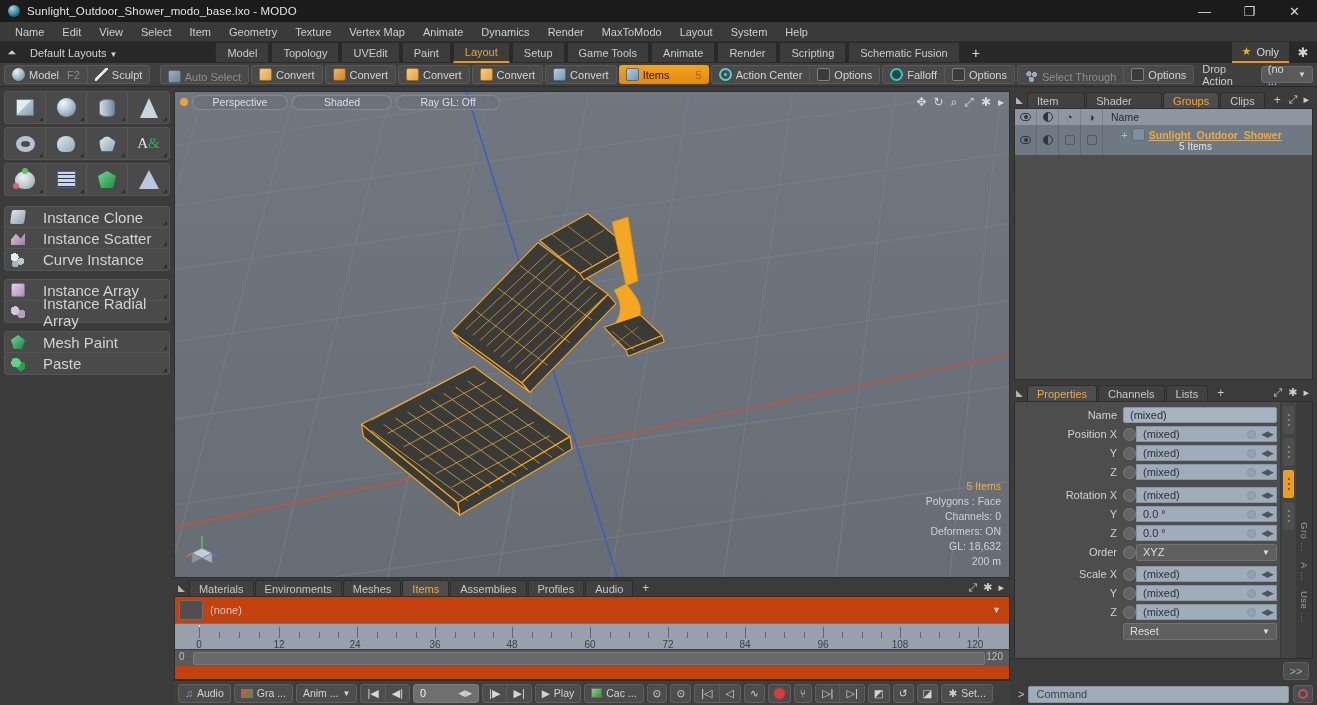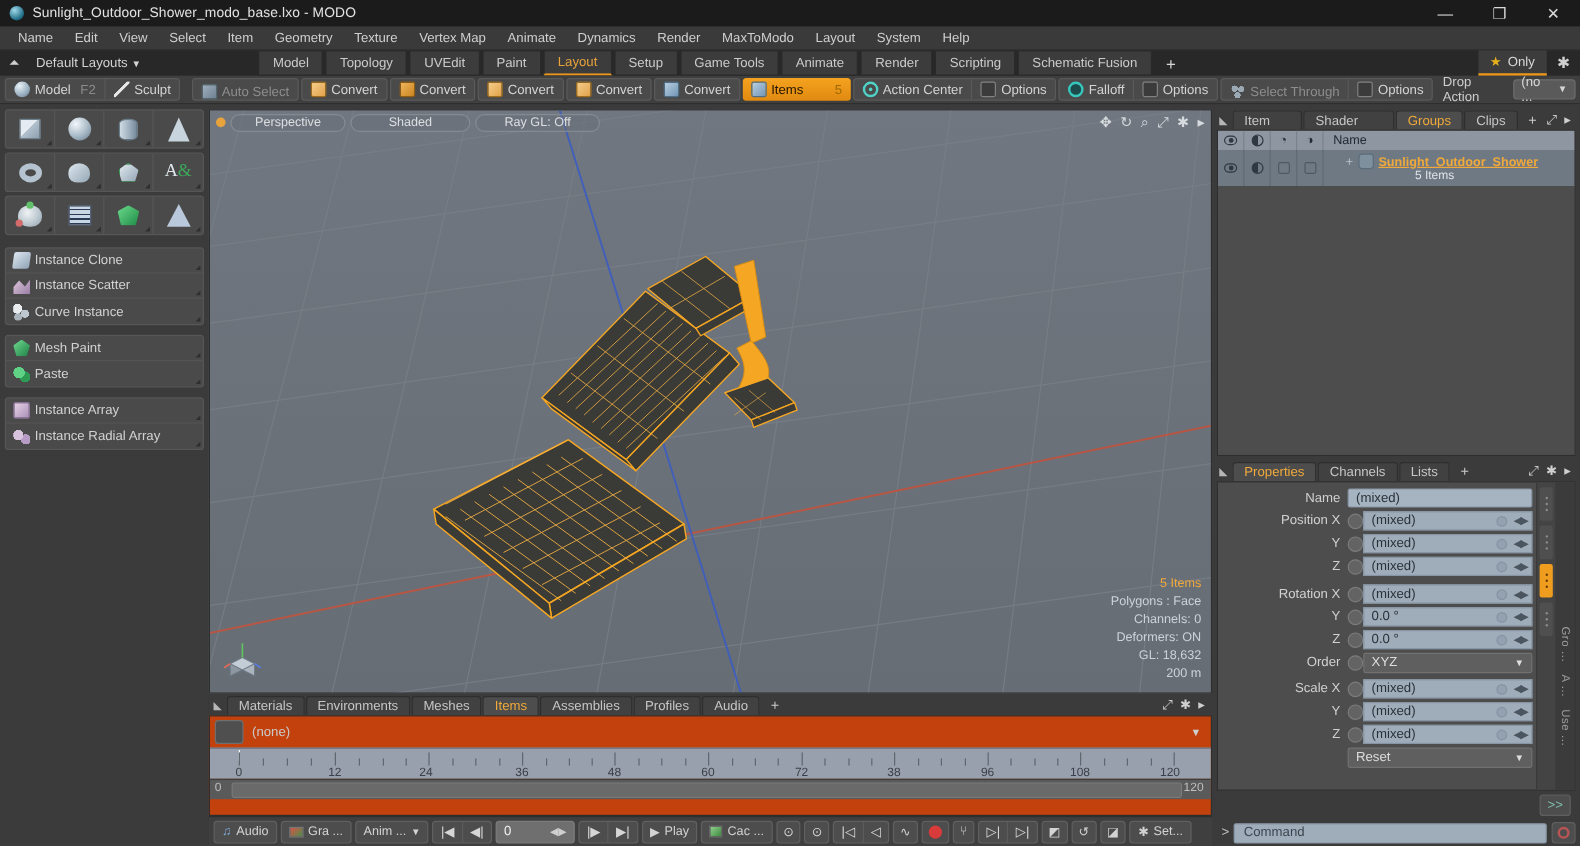--- a/index.html
+++ b/index.html
@@ -117,22 +117,22 @@
   .sh.mesh { width:19px;height:17px;background:
              repeating-linear-gradient(0deg,#2b3a55 0 1px,#c9d6e4 1px 4px),
              repeating-linear-gradient(90deg,#2b3a55 0 1px,transparent 1px 4px);
              border:1px solid #55637a; }
   .sh.gem { width:18px;height:17px;background:linear-gradient(135deg,#6ddc8d,#1e8b46);
             clip-path: polygon(50% 0,100% 30%,84% 100%,16% 100%,0 30%); }
   .sh.pyr { width:0;height:0;border-left:10px solid transparent;border-right:10px solid transparent;
             border-bottom:19px solid #b9c8da; }
 
   .tool-list { background: #4a4a4a; border: 1px solid #565656; border-radius: 3px; margin-bottom: 8px; }
-  .tool-row { height: 21px; display: flex; align-items: center; gap: 4px; padding: 0 6px;
-              border-bottom: 1px solid #545454; position: relative; font-size: 11px; color: #d2d2d2; }
+  .tool-row { height: 21px; display: flex; align-items: center; gap: 18px; padding: 0 6px;
+              border-bottom: 1px solid #545454; position: relative; font-size: 15px; color: #d2d2d2; }
   .tool-row:last-child { border-bottom: none; }
   .tool-row:after { content:""; position:absolute; right:2px; bottom:2px; width:0;height:0;
                     border-left:4px solid transparent; border-bottom:4px solid #2e2e2e; }
   .tico { width:14px;height:14px;flex:0 0 14px; }
   .tico.ic { background:linear-gradient(135deg,#dde6ee,#8fa3b6); border-radius:2px; transform:skewX(-8deg); }
   .tico.is { background:linear-gradient(135deg,#e3cbdd,#9a7fa6); clip-path:polygon(0 60%,35% 20%,70% 55%,100% 15%,100% 100%,0 100%); }
   .tico.ci { background: radial-gradient(circle at 25% 30%,#e8ecef 28%,transparent 29%),
                          radial-gradient(circle at 70% 60%,#c0c8cf 26%,transparent 27%),
                          radial-gradient(circle at 30% 80%,#aab3bb 22%,transparent 23%); }
   .tico.ia { background:linear-gradient(135deg,#e8d4e8,#a98fb8); border:1px solid #8a7298; border-radius:2px; }
@@ -486,37 +486,37 @@
           <span>Instance Scatter</span>
         </div>
         <div class="tool-row">
           <span class="tico ci"></span>
           <span>Curve Instance</span>
         </div>
       </div>
 
       <div class="tool-list">
         <div class="tool-row">
+          <span class="tico ia"></span>
+          <span>Instance Array</span>
+        </div>
+        <div class="tool-row">
+          <span class="tico ira"></span>
+          <span>Instance Radial Array</span>
+        </div>
+      </div>
+
+      <div class="tool-list">
+        <div class="tool-row">
           <span class="tico mp"></span>
           <span>Mesh Paint</span>
         </div>
         <div class="tool-row">
           <span class="tico pa"></span>
           <span>Paste</span>
-        </div>
-      </div>
-
-      <div class="tool-list">
-        <div class="tool-row">
-          <span class="tico ia"></span>
-          <span>Instance Array</span>
-        </div>
-        <div class="tool-row">
-          <span class="tico ira"></span>
-          <span>Instance Radial Array</span>
         </div>
       </div>
     </div>
 
     <div class="centercol">
 
       <div class="vp-wrap">
         <div class="vp-svgholder">
           <svg width="100%" height="100%" viewBox="0 0 832 470" preserveAspectRatio="none">
             <defs>
@@ -682,21 +682,21 @@
           <div class="lbl" style="left:180px">24</div>
           <div class="tick" style="left:260px;height:11px"></div>
           <div class="lbl" style="left:260px">36</div>
           <div class="tick" style="left:337px;height:11px"></div>
           <div class="lbl" style="left:337px">48</div>
           <div class="tick" style="left:415px;height:11px"></div>
           <div class="lbl" style="left:415px">60</div>
           <div class="tick" style="left:493px;height:11px"></div>
           <div class="lbl" style="left:493px">72</div>
           <div class="tick" style="left:570px;height:11px"></div>
-          <div class="lbl" style="left:570px">38</div>
+          <div class="lbl" style="left:570px">84</div>
           <div class="tick" style="left:648px;height:11px"></div>
           <div class="lbl" style="left:648px">96</div>
           <div class="tick" style="left:725px;height:11px"></div>
           <div class="lbl" style="left:725px">108</div>
           <div class="tick" style="left:803px;height:11px"></div>
           <div class="lbl" style="left:800px">120</div>
           <div class="tick" style="left:44px;height:6px"></div>
             <div class="tick" style="left:64px;height:6px"></div>
           <div class="tick" style="left:84px;height:6px"></div>
             <div class="tick" style="left:124px;height:6px"></div>

